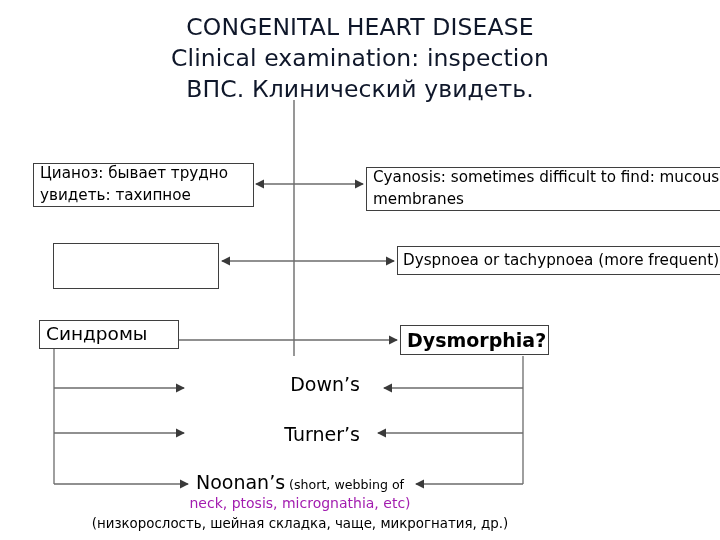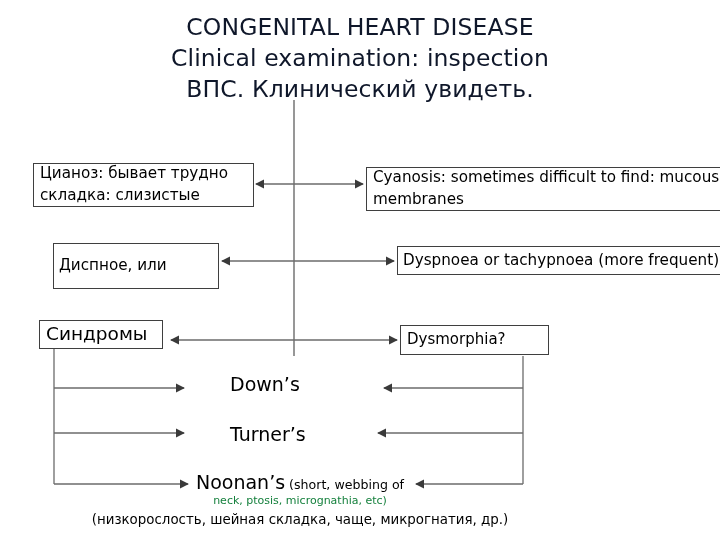--- a/index.html
+++ b/index.html
@@ -73,54 +73,54 @@
     padding: 0 5px;
   }
   #box-dyspnoea-ru .line.indent { padding-left: 6px; }
   #box-dyspnoea-en {
     left: 397px; top: 246px; width: 340px; height: 29px;
     padding: 0 5px;
   }
 
   
   #box-syndromes {
-    left: 39px; top: 320px; width: 124px; height: 29px;
+    left: 39px; top: 320px; width: 140px; height: 29px;
     padding: 0 6px;
   }
   #box-syndromes .line { font-size: 18.5px; }
   #box-dysmorphia {
     left: 400px; top: 325px; width: 149px; height: 30px;
     padding: 0 6px;
   }
-  #box-dysmorphia .line { font-size: 15px; }
+  #box-dysmorphia .line { font-size: 19px; font-weight: bold; }
 
   
   .syndrome-label {
     position: absolute;
     color: #000000;
     font-size: 19px;
     white-space: pre;
-    text-align: left;
+    text-align: right;
   }
   #label-downs  { left: 230px; top: 373px; width: 130px; }
   #label-turners{ left: 230px; top: 423px; width: 130px; }
 
   #noonan-group {
     position: absolute;
     left: 60px;
     top: 471px;
     width: 480px;
     text-align: center;
   }
   #noonan-line1 { white-space: pre; }
   .noonan-main { font-size: 19px; color: #000000; }
   .noonan-small { font-size: 12.6px; color: #000000; }
   #noonan-line2 {
-    font-size: 11px;
-    color: #15803d;
+    font-size: 14px;
+    color: #a21caf;
     line-height: 1.5;
     white-space: pre;
   }
   #noonan-line3 {
     font-size: 13.4px;
     color: #000000;
     line-height: 1.55;
     white-space: pre;
   }
 </style>
@@ -161,30 +161,29 @@
   </svg>
 
   <div class="title-block">
     <div class="title-line">CONGENITAL HEART DISEASE</div>
     <div class="title-line">Clinical examination: inspection</div>
     <div class="title-line">ВПС. Клинический увидеть.</div>
   </div>
 
   <div class="box" id="box-cyanosis-ru">
     <div class="line">Цианоз: бывает трудно</div>
-    <div class="line">складка: слизистые</div>
+    <div class="line">увидеть: тахипное</div>
   </div>
 
   <div class="box" id="box-cyanosis-en">
     <div class="line">Cyanosis: sometimes difficult to find: mucous</div>
     <div class="line">membranes</div>
   </div>
 
   <div class="box" id="box-dyspnoea-ru">
-    <div class="line">Диспное, или</div>
   </div>
 
   <div class="box" id="box-dyspnoea-en">
     <div class="line">Dyspnoea or tachypnoea (more frequent)</div>
   </div>
 
   <div class="box" id="box-syndromes">
     <div class="line">Синдромы</div>
   </div>
 

